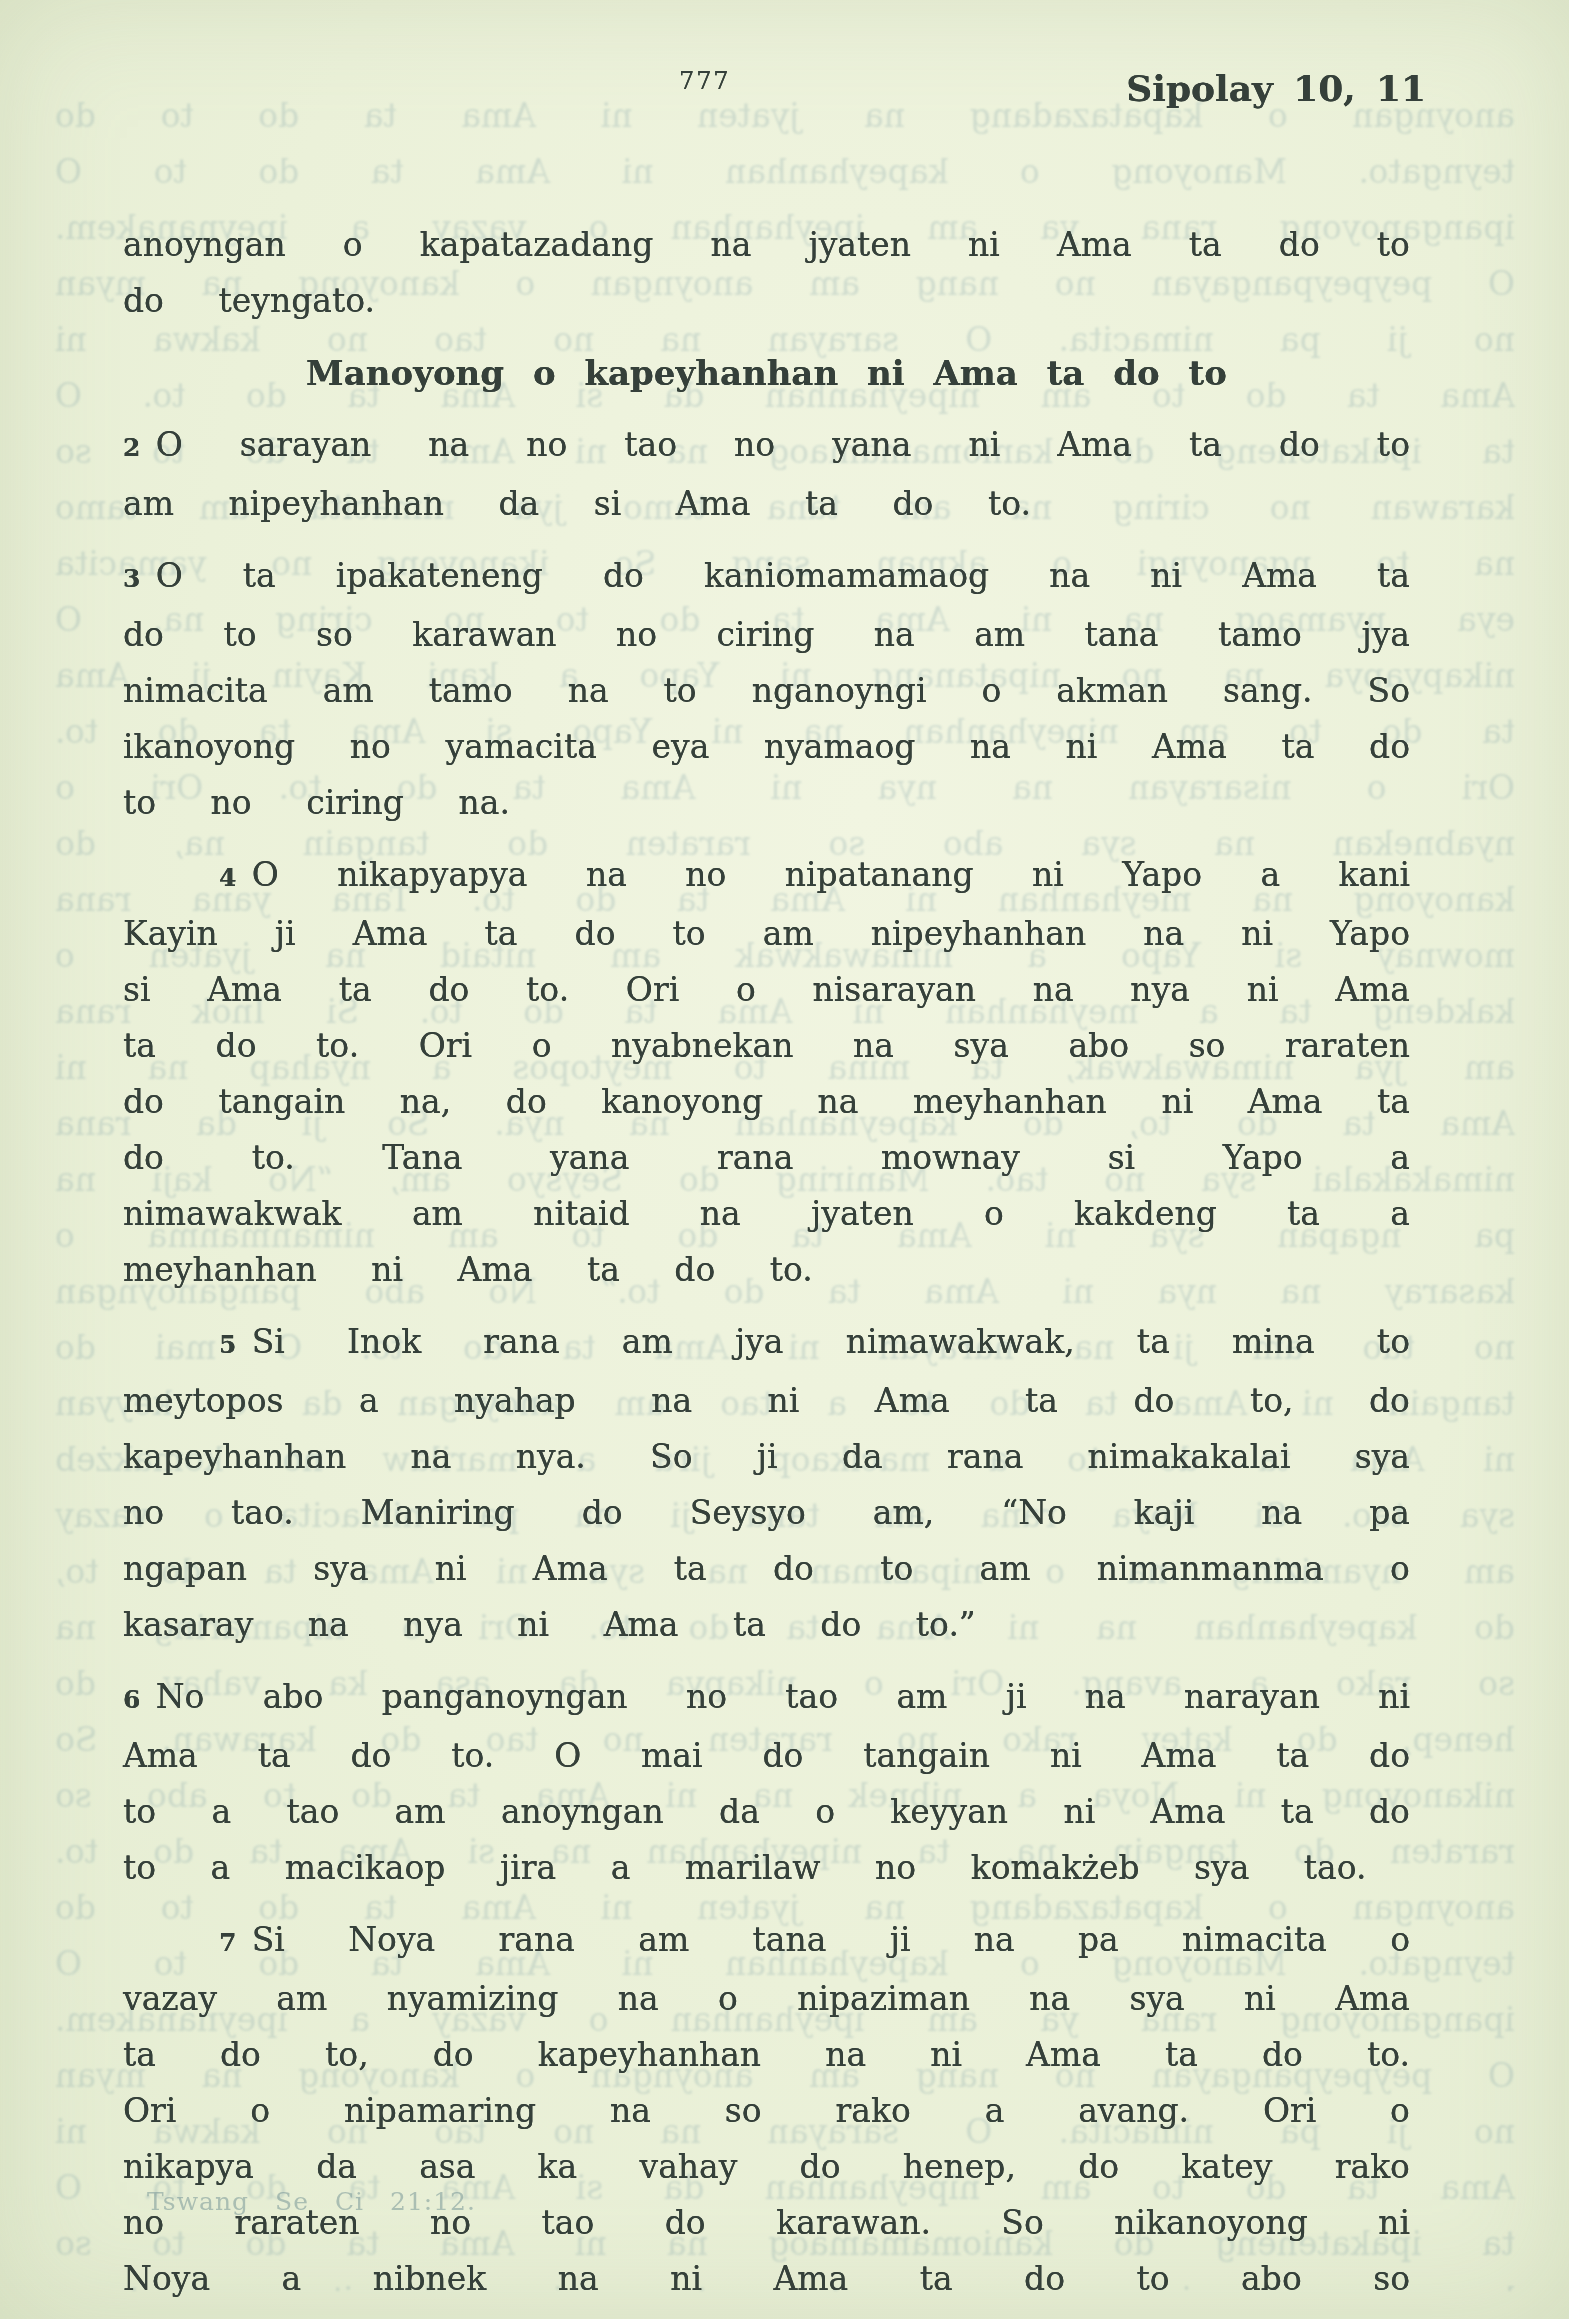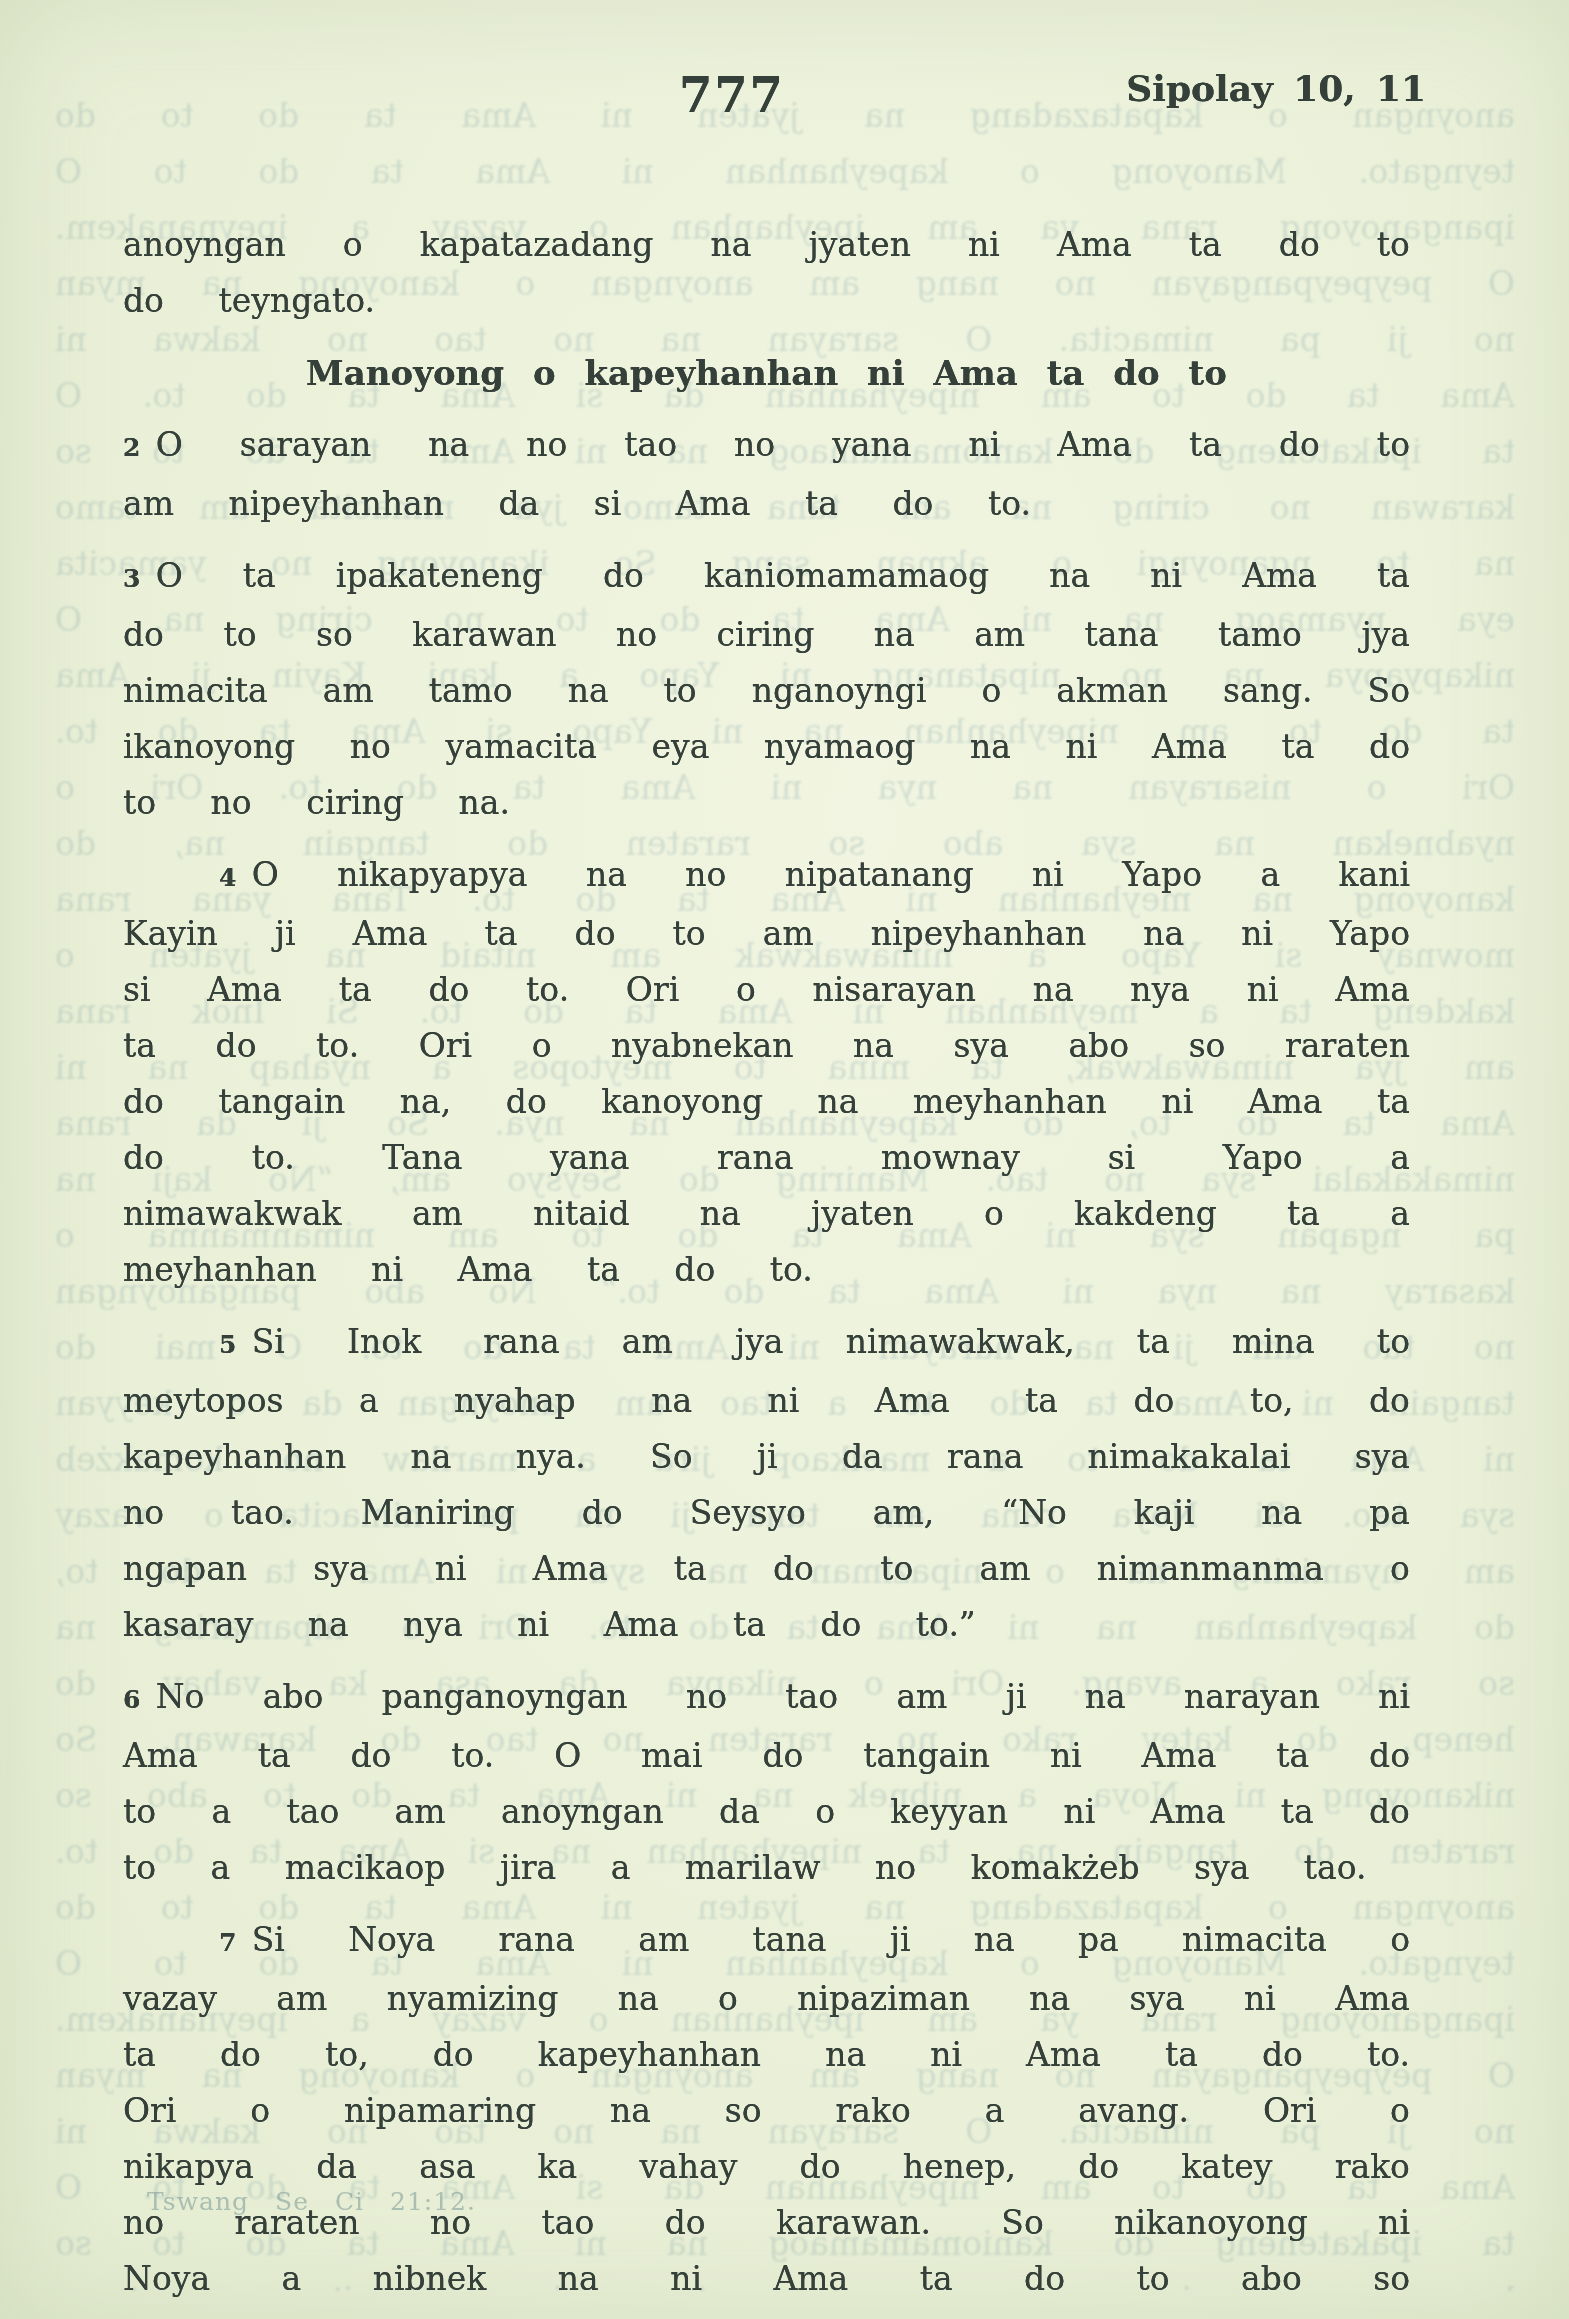--- a/index.html
+++ b/index.html
@@ -18,21 +18,21 @@
   .bleed{
     position:absolute;left:55px;right:55px;top:88px;bottom:29px;
     transform:scaleX(-1);
     color:#7fa0a6;opacity:0.27;filter:blur(1.2px);
     font-size:33px;line-height:56px;word-spacing:44px;
     text-align:justify;overflow:hidden;pointer-events:none;user-select:none;
   }
   .content{position:absolute;left:107px;top:0;width:1319px;}
   .hdr-num{
     position:absolute;top:67px;left:572px;
-    font-weight:bold;font-size:48px;letter-spacing:1.9px;
+    font-weight:normal;font-size:24px;letter-spacing:1.9px;
     text-shadow:0 0 0.6px currentColor;
   }
   .hdr-ref{
     position:absolute;top:67px;right:0;
     font-weight:bold;font-size:36px;word-spacing:7.6px;
     text-shadow:0 0 0.6px currentColor;
   }
   .body-text{
     position:absolute;top:201px;left:0;width:1319px;
     font-size:33px;line-height:56px;

